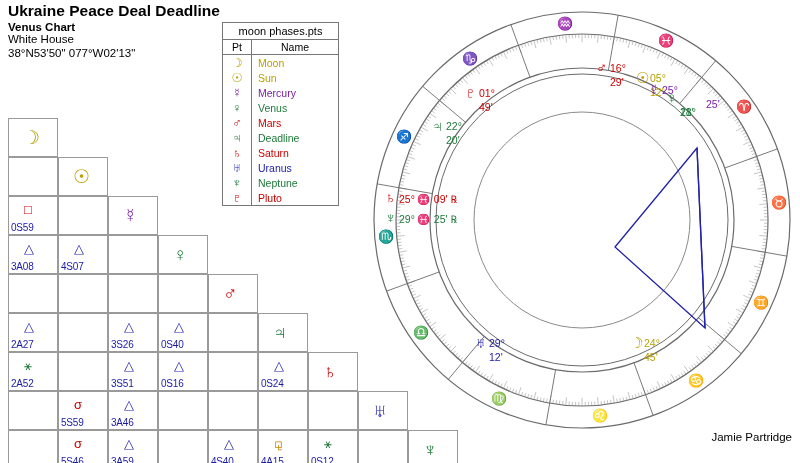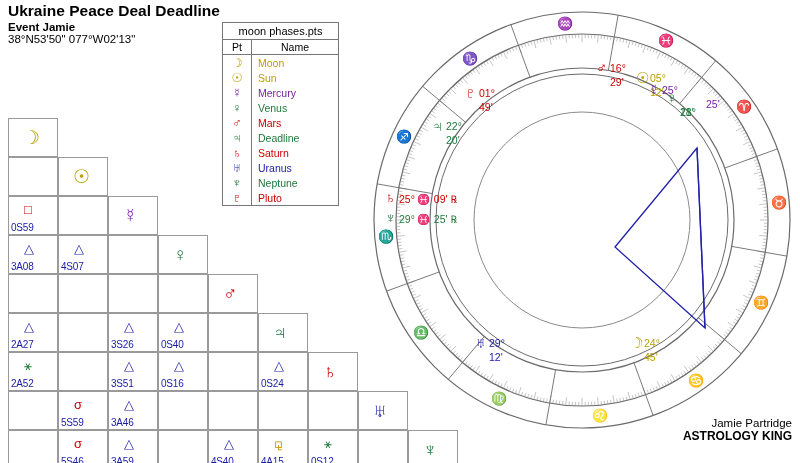--- a/index.html
+++ b/index.html
@@ -39,21 +39,22 @@
   .lbl{position:absolute;font-size:10.5px;white-space:nowrap;}
   .glyphlbl{position:absolute;font-size:15px;line-height:15px;}
 </style>
 </head>
 <body>
 
 <div class="root">
 
   <div class="hdr">
     <div class="title">Ukraine Peace Deal Deadline</div>
-    <div class="sub">Event Jamie</div>
+    <div class="sub">Venus Chart</div>
+    <div class="line">White House</div>
     <div class="line">38°N53'50"  077°W02'13"</div>
   </div>
 
   <div class="legend">
     <div class="lg-title">moon phases.pts</div>
     <table>
       <thead>
         <tr>
           <th class="c1">Pt</th>
           <th>Name</th>
@@ -665,16 +666,15 @@
         <div class="lbl" style="color: rgb(26, 26, 168); left: 117px; top: 327px;">29°</div>
         <div class="lbl" style="color: rgb(26, 26, 168); left: 117px; top: 341px;">12'</div>
         <div class="glyphlbl" style="color: rgb(184, 160, 0); left: 258px; top: 325px;">☽</div>
         <div class="lbl" style="color: rgb(184, 160, 0); left: 272px; top: 327px;">24°</div>
         <div class="lbl" style="color: rgb(184, 160, 0); left: 272px; top: 341px;">45'</div>
       </div>
   </div>
 
   <div class="cred">
     <div class="c1">Jamie Partridge</div>
-    <div class="c2">ASTROLOGY KING</div>
   </div>
 
 </div>
 
 </body></html>

